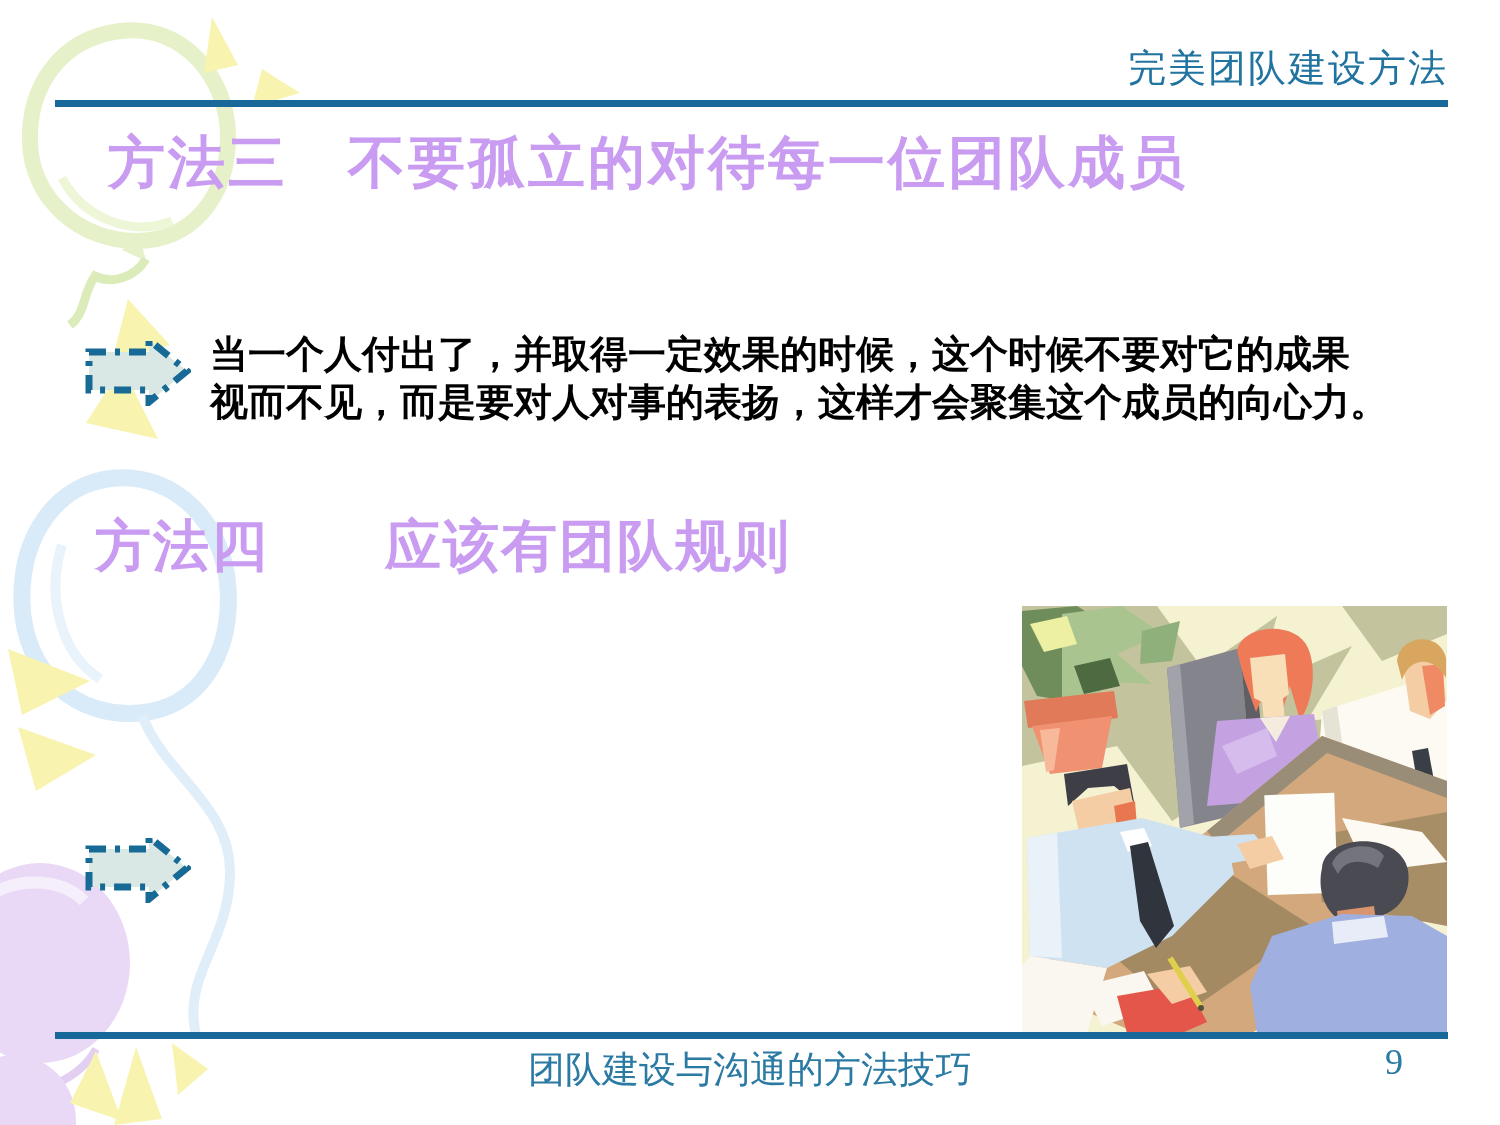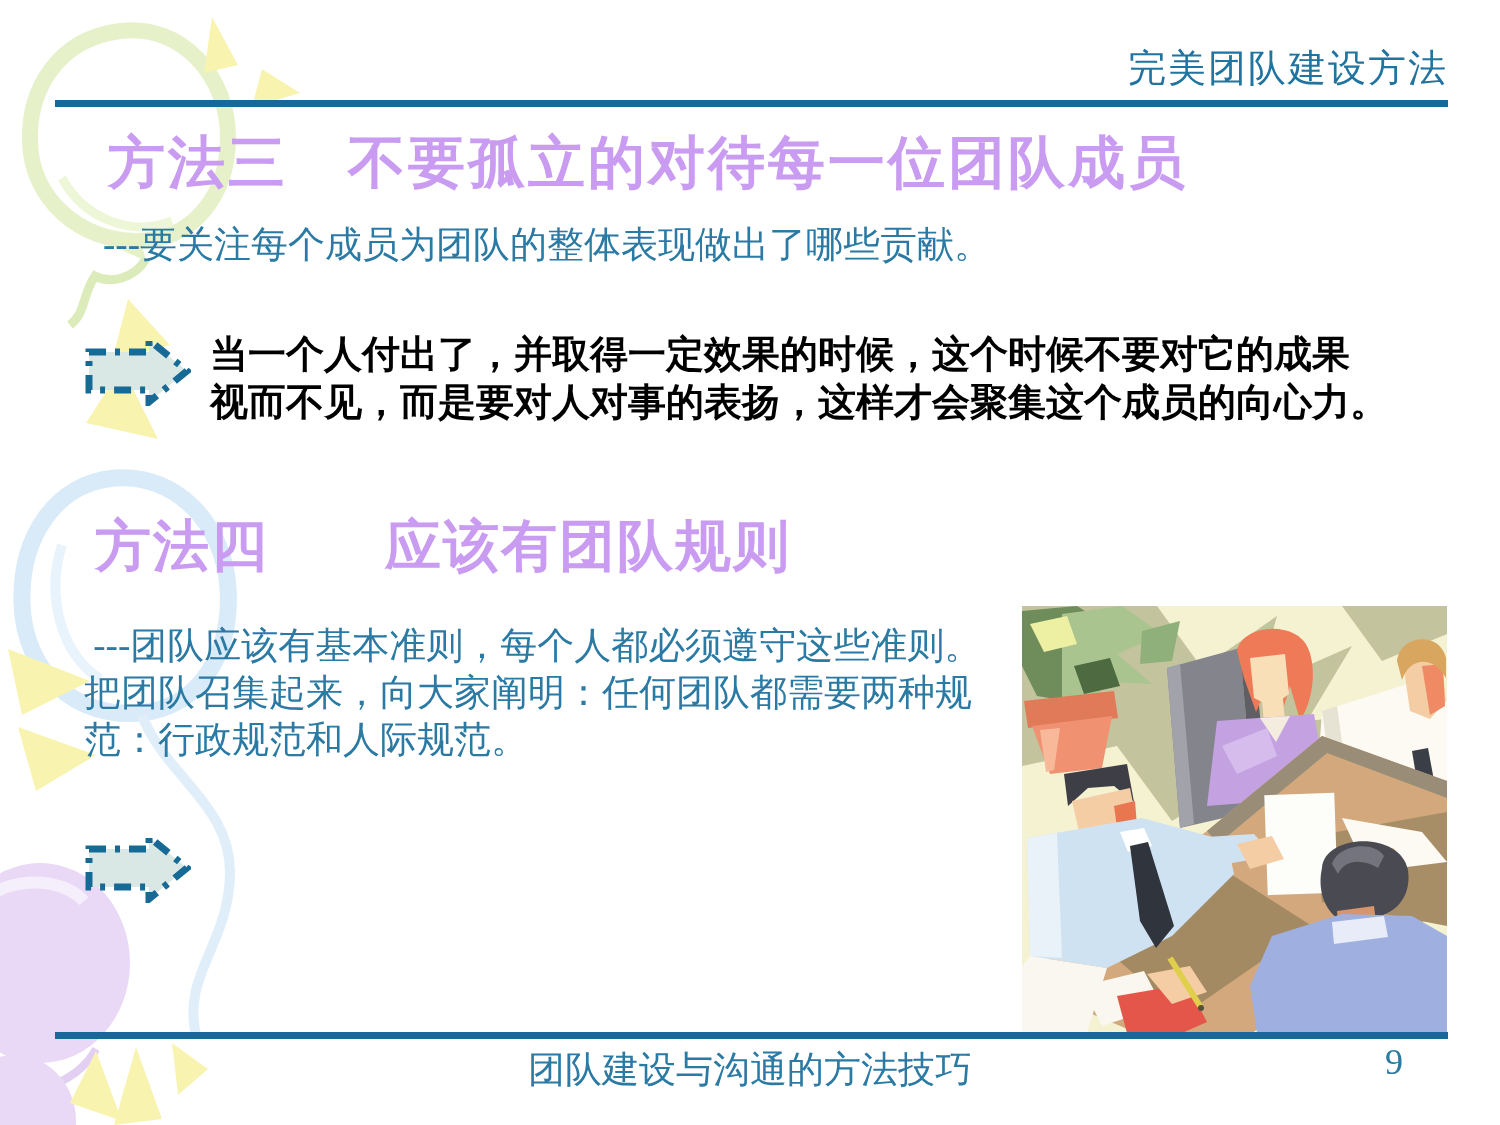--- a/index.html
+++ b/index.html
@@ -80,32 +80,28 @@
       <polygon points="96,1038 122,1108 70,1090"></polygon>
       <polygon points="136,1034 162,1106 114,1112"></polygon>
       <polygon points="172,1030 208,1056 178,1082"></polygon>
     </g>
   </svg>
 
   <div class="layer header-title">完美团队建设方法</div>
   <div class="rule rule-top"></div>
 
   <div class="layer title1">方法三　不要孤立的对待每一位团队成员</div>
-  <div class="layer sub1">---要关注每个成员为团队的整体表现做出了哪些贡献。</div>
 
   <svg class="arrow-bullet arrow1" viewBox="0 0 106 70">
     <path d="M4,16 H64 V4 L102,35 L64,66 V54 H4 Z" fill="#d9e8e4" stroke="#176a96" stroke-width="7" stroke-dasharray="17 9 5 9"></path>
   </svg>
   <div class="layer title2">方法四　　应该有团队规则</div>
 
   <div class="layer para para1">当一个人付出了，并取得一定效果的时候，这个时候不要对它的成果
 视而不见，而是要对人对事的表扬，这样才会聚集这个成员的向心力。</div>
-  <div class="layer sub2"> ---团队应该有基本准则，每个人都必须遵守这些准则。
-把团队召集起来，向大家阐明：任何团队都需要两种规
-范：行政规范和人际规范。</div>
 
   <svg class="arrow-bullet arrow2" viewBox="0 0 106 70">
     <path d="M4,16 H64 V4 L102,35 L64,66 V54 H4 Z" fill="#d9e8e4" stroke="#176a96" stroke-width="7" stroke-dasharray="17 9 5 9"></path>
   </svg>
 
   <svg class="layer clipart" viewBox="0 0 425 427">
     <rect width="425" height="427" fill="#f5f2d2"></rect>
 
     <polygon points="0,0 425,0 425,235 330,200 260,258 215,175 150,215 95,140 0,160" fill="#c3c39d"></polygon>
     <polygon points="135,0 180,62 255,10 235,82 330,40 285,115 425,100 425,28 360,55 320,0" fill="#f5f2d2"></polygon>

